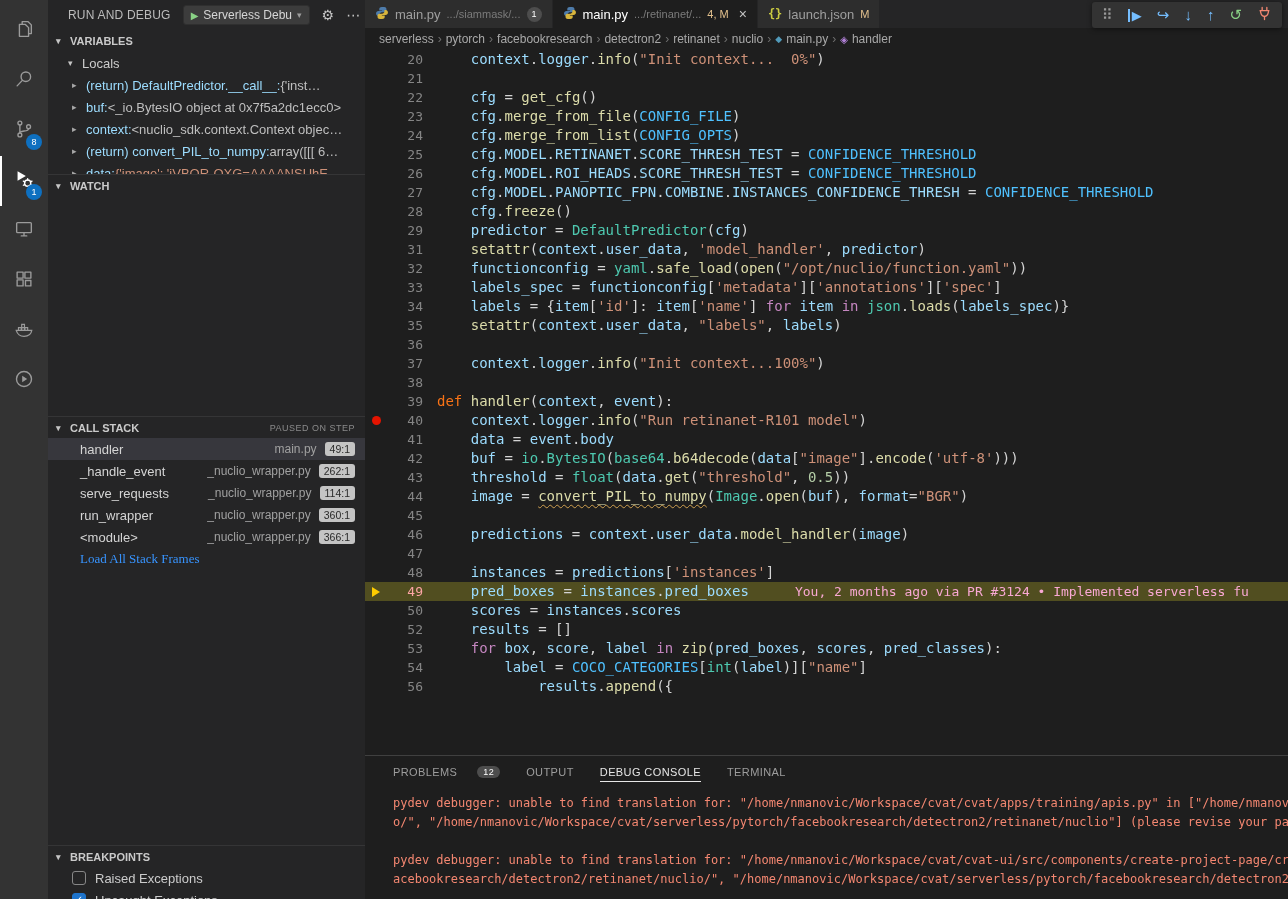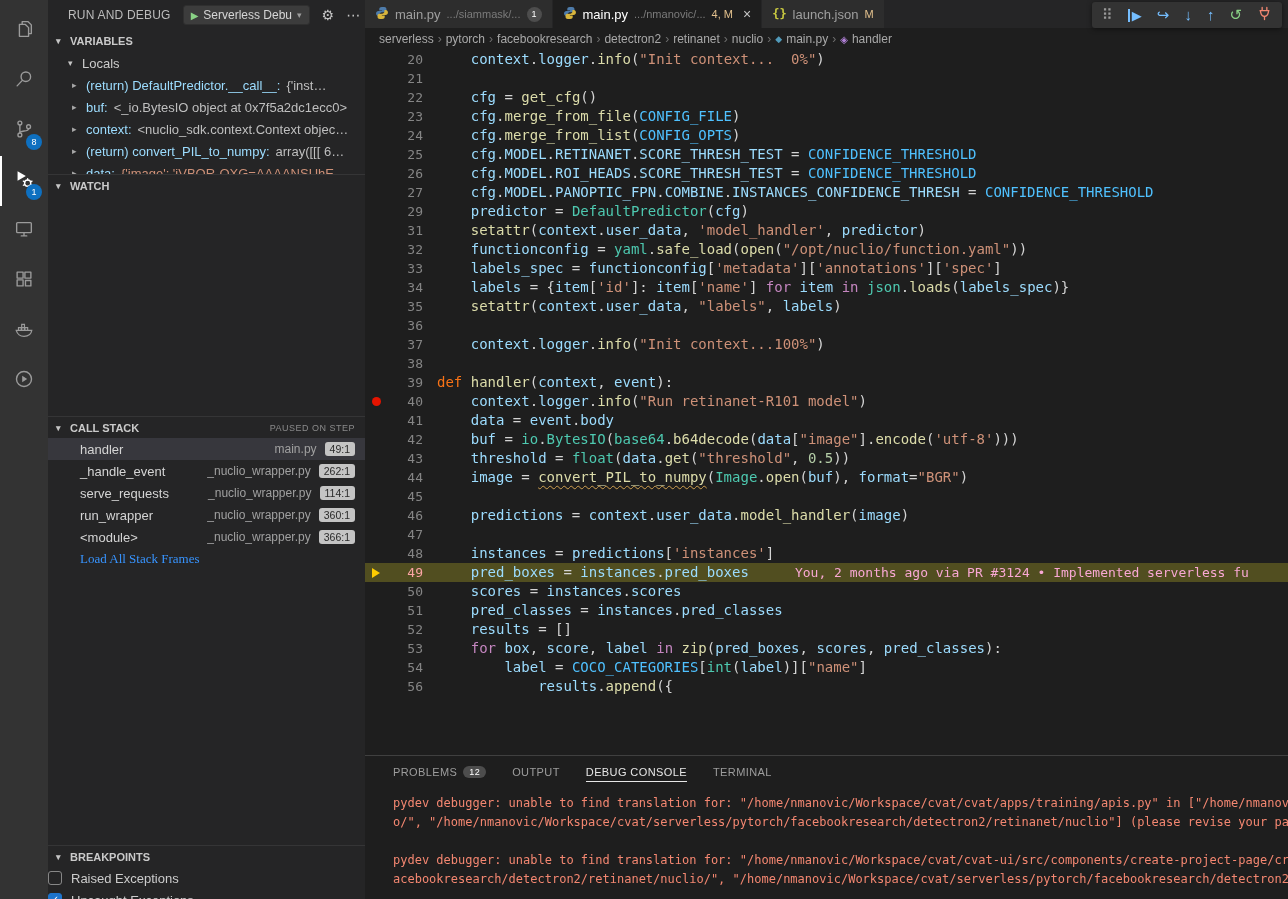--- a/index.html
+++ b/index.html
@@ -25,33 +25,33 @@
   .iconbtn { color:#c5c5c5; font-size:14px; margin-left:12px; cursor:pointer; }
 
   .sec-h { height:22px; display:flex; align-items:center; padding-left:8px; font-size:11px; font-weight:bold; color:#cacaca; }
   .sec-h.bordered { border-top:1px solid rgba(128,128,128,0.18); }
   .tw { width:14px; font-size:9px; color:#c5c5c5; flex:none; }
   .row { height:22px; display:flex; align-items:center; font-size:13px; white-space:nowrap; cursor:pointer; overflow:hidden; }
   .scope-row { padding-left:20px; }
   #sec-variables { position:absolute; top:30px; left:0; right:0; height:144px; overflow:hidden; }
   .var-row { padding-left:24px; }
   .var-row .tw { color:#a8a8a8; }
-  .var-name { color:#9cdcfe; margin-right:6px; }
+  .var-name { color:#9cdcfe; }
   .var-val { color:#bfbfbf; }
   #sec-watch { position:absolute; top:174px; left:0; right:0; }
   #sec-callstack { position:absolute; top:416px; left:0; right:0; }
   .cs-status { margin-left:auto; margin-right:10px; font-size:9px; font-weight:normal; color:rgba(204,204,204,0.6); letter-spacing:0.5px; }
   .frame { height:22px; display:flex; align-items:center; padding:0 10px 0 32px; font-size:13px; cursor:pointer; }
   .frame.sel { background:#37373d; }
   .f-name { color:#d4d4d4; white-space:nowrap; }
   .f-file { margin-left:auto; color:#a0a0a0; font-size:12px; padding-right:8px; white-space:nowrap; }
   .f-pos { background:#c4c4c4; color:#2a2a2a; font-size:10.5px; line-height:14px; height:14px; padding:0 5px; border-radius:3px; flex:none; }
   .load-link { color:#3794ff; font-size:13px; height:22px; line-height:22px; padding-left:32px; cursor:pointer;font-family:Liberation Serif, serif; }
   #sec-breakpoints { position:absolute; top:845px; left:0; right:0; height:54px; overflow:hidden; }
-  .bk-row { height:22px; display:flex; align-items:center; font-size:13px; cursor:pointer; }
+  .bk-row { height:22px; display:flex; align-items:center; padding-left:24px; font-size:13px; cursor:pointer; }
   .cb { width:14px; height:14px; border:1px solid #878787; border-radius:3px; margin-right:9px; flex:none;
     font-size:10px; line-height:12px; text-align:center; color:#fff; background:transparent; }
   .cb.checked { background:#1e74cc; border-color:#1e74cc; }
 
   
   #main { position:absolute; left:365px; top:0; right:0; height:899px; }
   #tabbar { height:28px; background:#252526; display:flex; position:relative; }
   .tab { display:flex; align-items:center; gap:6px; padding:0 10px; height:28px; background:#2d2d2d;
     border-right:1px solid #252526; font-size:13px; color:#9f9f9f; cursor:pointer; white-space:nowrap; }
   .tab.active { background:#1e1e1e; color:#ffffff; }
@@ -86,21 +86,21 @@
   .bp-dot { width:9px; height:9px; border-radius:50%; background:#e51400; }
   .cur-arrow { width:0; height:0; border-left:8px solid #ffcc00; border-top:5px solid transparent; border-bottom:5px solid transparent; }
   .blame { color:#f9a8d4; font-size:13px; margin-left:46px; }
   .tk-o{color:#d4d4d4} .tk-v{color:#9cdcfe} .tk-f{color:#dcdcaa} .tk-s{color:#ce9178} .tk-k{color:#f97316}
   .tk-c{color:#c586c0} .tk-t{color:#4ec9b0} .tk-C{color:#4fc1ff} .tk-n{color:#b5cea8}
   .tk-w{color:#dcdcaa; text-decoration:underline wavy #d0a050 1px; text-underline-offset:3px;}
 
   
   #panel { position:absolute; left:0; right:0; top:755px; bottom:0; background:#1e1e1e; border-top:1px solid rgba(128,128,128,0.35); }
   .p-tabs { height:31px; display:flex; align-items:center; padding-left:28px; gap:26px; }
-  .p-tab { height:100%; display:flex; align-items:center; gap:6px; font-size:11px; letter-spacing:0.4px; color:#9d9d9d;
+  .p-tab { height:100%; display:flex; align-items:center; gap:20px; font-size:11px; letter-spacing:0.4px; color:#9d9d9d;
     position:relative; cursor:pointer; }
   .p-tab.active { color:#e7e7e7; }
   .p-tab.active::after { content:""; position:absolute; left:0; right:0; bottom:5px; height:1px; background:#e7e7e7; }
   .p-badge { background:#4d4d4d; color:#fff; font-size:9px; border-radius:8px; padding:1px 6px; }
   #console { padding:7px 0 0 28px; font:12px/19px "DejaVu Sans Mono",monospace; color:#f48771; white-space:pre; overflow:hidden; }
   .entry { margin-bottom:19px; }
 </style>
 </head>
 <body>
 
@@ -285,21 +285,21 @@
           <span class="title">main.py</span>
           <span class="detail">.../siammask/...</span>
           <span class="cnt">1</span>
         </div>
         <div class="tab active">
           <span><svg width="14" height="14" viewBox="0 0 16 16">
               <path d="M7.9 1.2c-2 0-3 .9-3 2.2v1.7h3.2v.6H3.9c-1.5 0-2.7 1-2.7 2.8 0 1.7 1 2.9 2.6 2.9h1.4V9.6c0-1.4 1.2-2.5 2.7-2.5h3.1c1.2 0 2.1-1 2.1-2.2V3.4c0-1.3-1.2-2.2-2.6-2.2H7.9z" fill="#4e7cab"></path>
               <path d="M8.1 14.8c2 0 3-.9 3-2.2v-1.7H7.9v-.6h4.2c1.5 0 2.7-1 2.7-2.8 0-1.7-1-2.9-2.6-2.9h-1.4v1.8c0 1.4-1.2 2.5-2.7 2.5H5c-1.2 0-2.1 1-2.1 2.2v1.5c0 1.3 1.2 2.2 2.6 2.2h2.6z" fill="#d8b53c"></path>
             </svg></span>
           <span class="title">main.py</span>
-          <span class="detail">.../nmanovic/...</span>
+          <span class="detail">.../retinanet/...</span>
           <span class="git">4, M</span>
           <span class="close">×</span>
         </div>
         <div class="tab">
           <span class="json-braces">{}</span>
           <span class="title">launch.json</span>
           <span class="git">M</span>
         </div>
       </div>
     <div id="debug-toolbar">
@@ -352,20 +352,21 @@
     </div>
   <div id="editor">
       <div class="cl"><span class="margin"></span><span class="ln">20</span><span class="code"><span class="tk-o">    </span><span class="tk-v">context</span><span class="tk-o">.</span><span class="tk-v">logger</span><span class="tk-o">.</span><span class="tk-f">info</span><span class="tk-o">(</span><span class="tk-s">"Init context...  0%"</span><span class="tk-o">)</span></span></div>
       <div class="cl"><span class="margin"></span><span class="ln">21</span><span class="code"></span></div>
       <div class="cl"><span class="margin"></span><span class="ln">22</span><span class="code"><span class="tk-o">    </span><span class="tk-v">cfg</span><span class="tk-o"> = </span><span class="tk-f">get_cfg</span><span class="tk-o">()</span></span></div>
       <div class="cl"><span class="margin"></span><span class="ln">23</span><span class="code"><span class="tk-o">    </span><span class="tk-v">cfg</span><span class="tk-o">.</span><span class="tk-f">merge_from_file</span><span class="tk-o">(</span><span class="tk-C">CONFIG_FILE</span><span class="tk-o">)</span></span></div>
       <div class="cl"><span class="margin"></span><span class="ln">24</span><span class="code"><span class="tk-o">    </span><span class="tk-v">cfg</span><span class="tk-o">.</span><span class="tk-f">merge_from_list</span><span class="tk-o">(</span><span class="tk-C">CONFIG_OPTS</span><span class="tk-o">)</span></span></div>
       <div class="cl"><span class="margin"></span><span class="ln">25</span><span class="code"><span class="tk-o">    </span><span class="tk-v">cfg</span><span class="tk-o">.</span><span class="tk-v">MODEL</span><span class="tk-o">.</span><span class="tk-v">RETINANET</span><span class="tk-o">.</span><span class="tk-v">SCORE_THRESH_TEST</span><span class="tk-o"> = </span><span class="tk-C">CONFIDENCE_THRESHOLD</span></span></div>
       <div class="cl"><span class="margin"></span><span class="ln">26</span><span class="code"><span class="tk-o">    </span><span class="tk-v">cfg</span><span class="tk-o">.</span><span class="tk-v">MODEL</span><span class="tk-o">.</span><span class="tk-v">ROI_HEADS</span><span class="tk-o">.</span><span class="tk-v">SCORE_THRESH_TEST</span><span class="tk-o"> = </span><span class="tk-C">CONFIDENCE_THRESHOLD</span></span></div>
       <div class="cl"><span class="margin"></span><span class="ln">27</span><span class="code"><span class="tk-o">    </span><span class="tk-v">cfg</span><span class="tk-o">.</span><span class="tk-v">MODEL</span><span class="tk-o">.</span><span class="tk-v">PANOPTIC_FPN</span><span class="tk-o">.</span><span class="tk-v">COMBINE</span><span class="tk-o">.</span><span class="tk-v">INSTANCES_CONFIDENCE_THRESH</span><span class="tk-o"> = </span><span class="tk-C">CONFIDENCE_THRESHOLD</span></span></div>
+      <div class="cl"><span class="margin"></span><span class="ln">28</span><span class="code"><span class="tk-o">    </span><span class="tk-v">cfg</span><span class="tk-o">.</span><span class="tk-f">freeze</span><span class="tk-o">()</span></span></div>
       <div class="cl"><span class="margin"></span><span class="ln">29</span><span class="code"><span class="tk-o">    </span><span class="tk-v">predictor</span><span class="tk-o"> = </span><span class="tk-t">DefaultPredictor</span><span class="tk-o">(</span><span class="tk-v">cfg</span><span class="tk-o">)</span></span></div>
       <div class="cl"><span class="margin"></span><span class="ln">31</span><span class="code"><span class="tk-o">    </span><span class="tk-f">setattr</span><span class="tk-o">(</span><span class="tk-v">context</span><span class="tk-o">.</span><span class="tk-v">user_data</span><span class="tk-o">, </span><span class="tk-s">'model_handler'</span><span class="tk-o">, </span><span class="tk-v">predictor</span><span class="tk-o">)</span></span></div>
       <div class="cl"><span class="margin"></span><span class="ln">32</span><span class="code"><span class="tk-o">    </span><span class="tk-v">functionconfig</span><span class="tk-o"> = </span><span class="tk-t">yaml</span><span class="tk-o">.</span><span class="tk-f">safe_load</span><span class="tk-o">(</span><span class="tk-f">open</span><span class="tk-o">(</span><span class="tk-s">"/opt/nuclio/function.yaml"</span><span class="tk-o">))</span></span></div>
       <div class="cl"><span class="margin"></span><span class="ln">33</span><span class="code"><span class="tk-o">    </span><span class="tk-v">labels_spec</span><span class="tk-o"> = </span><span class="tk-v">functionconfig</span><span class="tk-o">[</span><span class="tk-s">'metadata'</span><span class="tk-o">][</span><span class="tk-s">'annotations'</span><span class="tk-o">][</span><span class="tk-s">'spec'</span><span class="tk-o">]</span></span></div>
       <div class="cl"><span class="margin"></span><span class="ln">34</span><span class="code"><span class="tk-o">    </span><span class="tk-v">labels</span><span class="tk-o"> = {</span><span class="tk-v">item</span><span class="tk-o">[</span><span class="tk-s">'id'</span><span class="tk-o">]: </span><span class="tk-v">item</span><span class="tk-o">[</span><span class="tk-s">'name'</span><span class="tk-o">] </span><span class="tk-c">for</span><span class="tk-o"> </span><span class="tk-v">item</span><span class="tk-o"> </span><span class="tk-c">in</span><span class="tk-o"> </span><span class="tk-t">json</span><span class="tk-o">.</span><span class="tk-f">loads</span><span class="tk-o">(</span><span class="tk-v">labels_spec</span><span class="tk-o">)}</span></span></div>
       <div class="cl"><span class="margin"></span><span class="ln">35</span><span class="code"><span class="tk-o">    </span><span class="tk-f">setattr</span><span class="tk-o">(</span><span class="tk-v">context</span><span class="tk-o">.</span><span class="tk-v">user_data</span><span class="tk-o">, </span><span class="tk-s">"labels"</span><span class="tk-o">, </span><span class="tk-v">labels</span><span class="tk-o">)</span></span></div>
       <div class="cl"><span class="margin"></span><span class="ln">36</span><span class="code"></span></div>
       <div class="cl"><span class="margin"></span><span class="ln">37</span><span class="code"><span class="tk-o">    </span><span class="tk-v">context</span><span class="tk-o">.</span><span class="tk-v">logger</span><span class="tk-o">.</span><span class="tk-f">info</span><span class="tk-o">(</span><span class="tk-s">"Init context...100%"</span><span class="tk-o">)</span></span></div>
       <div class="cl"><span class="margin"></span><span class="ln">38</span><span class="code"></span></div>
       <div class="cl"><span class="margin"></span><span class="ln">39</span><span class="code"><span class="tk-k">def</span><span class="tk-o"> </span><span class="tk-f">handler</span><span class="tk-o">(</span><span class="tk-v">context</span><span class="tk-o">, </span><span class="tk-v">event</span><span class="tk-o">):</span></span></div>
@@ -373,21 +374,20 @@
       <div class="cl"><span class="margin"></span><span class="ln">41</span><span class="code"><span class="tk-o">    </span><span class="tk-v">data</span><span class="tk-o"> = </span><span class="tk-v">event</span><span class="tk-o">.</span><span class="tk-v">body</span></span></div>
       <div class="cl"><span class="margin"></span><span class="ln">42</span><span class="code"><span class="tk-o">    </span><span class="tk-v">buf</span><span class="tk-o"> = </span><span class="tk-t">io</span><span class="tk-o">.</span><span class="tk-t">BytesIO</span><span class="tk-o">(</span><span class="tk-t">base64</span><span class="tk-o">.</span><span class="tk-f">b64decode</span><span class="tk-o">(</span><span class="tk-v">data</span><span class="tk-o">[</span><span class="tk-s">"image"</span><span class="tk-o">].</span><span class="tk-f">encode</span><span class="tk-o">(</span><span class="tk-s">'utf-8'</span><span class="tk-o">)))</span></span></div>
       <div class="cl"><span class="margin"></span><span class="ln">43</span><span class="code"><span class="tk-o">    </span><span class="tk-v">threshold</span><span class="tk-o"> = </span><span class="tk-t">float</span><span class="tk-o">(</span><span class="tk-v">data</span><span class="tk-o">.</span><span class="tk-f">get</span><span class="tk-o">(</span><span class="tk-s">"threshold"</span><span class="tk-o">, </span><span class="tk-n">0.5</span><span class="tk-o">))</span></span></div>
       <div class="cl"><span class="margin"></span><span class="ln">44</span><span class="code"><span class="tk-o">    </span><span class="tk-v">image</span><span class="tk-o"> = </span><span class="tk-w">convert_PIL_to_numpy</span><span class="tk-o">(</span><span class="tk-t">Image</span><span class="tk-o">.</span><span class="tk-f">open</span><span class="tk-o">(</span><span class="tk-v">buf</span><span class="tk-o">), </span><span class="tk-v">format</span><span class="tk-o">=</span><span class="tk-s">"BGR"</span><span class="tk-o">)</span></span></div>
       <div class="cl"><span class="margin"></span><span class="ln">45</span><span class="code"></span></div>
       <div class="cl"><span class="margin"></span><span class="ln">46</span><span class="code"><span class="tk-o">    </span><span class="tk-v">predictions</span><span class="tk-o"> = </span><span class="tk-v">context</span><span class="tk-o">.</span><span class="tk-v">user_data</span><span class="tk-o">.</span><span class="tk-f">model_handler</span><span class="tk-o">(</span><span class="tk-v">image</span><span class="tk-o">)</span></span></div>
       <div class="cl"><span class="margin"></span><span class="ln">47</span><span class="code"></span></div>
       <div class="cl"><span class="margin"></span><span class="ln">48</span><span class="code"><span class="tk-o">    </span><span class="tk-v">instances</span><span class="tk-o"> = </span><span class="tk-v">predictions</span><span class="tk-o">[</span><span class="tk-s">'instances'</span><span class="tk-o">]</span></span></div>
       <div class="cl cur"><span class="margin"><span class="cur-arrow"></span></span><span class="ln">49</span><span class="code"><span class="tk-o">    </span><span class="tk-v">pred_boxes</span><span class="tk-o"> = </span><span class="tk-v">instances</span><span class="tk-o">.</span><span class="tk-v">pred_boxes</span></span><span class="blame">You, 2 months ago via PR #3124 • Implemented serverless fu</span></div>
       <div class="cl"><span class="margin"></span><span class="ln">50</span><span class="code"><span class="tk-o">    </span><span class="tk-v">scores</span><span class="tk-o"> = </span><span class="tk-v">instances</span><span class="tk-o">.</span><span class="tk-v">scores</span></span></div>
-      <div class="cl"><span class="margin"></span><span class="ln">51</span><span class="code"><span class="tk-o">    </span><span class="tk-v">pred_classes</span><span class="tk-o"> = </span><span class="tk-v">instances</span><span class="tk-o">.</span><span class="tk-v">pred_classes</span></span></div>
       <div class="cl"><span class="margin"></span><span class="ln">52</span><span class="code"><span class="tk-o">    </span><span class="tk-v">results</span><span class="tk-o"> = []</span></span></div>
       <div class="cl"><span class="margin"></span><span class="ln">53</span><span class="code"><span class="tk-o">    </span><span class="tk-c">for</span><span class="tk-o"> </span><span class="tk-v">box</span><span class="tk-o">, </span><span class="tk-v">score</span><span class="tk-o">, </span><span class="tk-v">label</span><span class="tk-o"> </span><span class="tk-c">in</span><span class="tk-o"> </span><span class="tk-f">zip</span><span class="tk-o">(</span><span class="tk-v">pred_boxes</span><span class="tk-o">, </span><span class="tk-v">scores</span><span class="tk-o">, </span><span class="tk-v">pred_classes</span><span class="tk-o">):</span></span></div>
       <div class="cl"><span class="margin"></span><span class="ln">54</span><span class="code"><span class="tk-o">        </span><span class="tk-v">label</span><span class="tk-o"> = </span><span class="tk-C">COCO_CATEGORIES</span><span class="tk-o">[</span><span class="tk-t">int</span><span class="tk-o">(</span><span class="tk-v">label</span><span class="tk-o">)][</span><span class="tk-s">"name"</span><span class="tk-o">]</span></span></div>
       <div class="cl"><span class="margin"></span><span class="ln">56</span><span class="code"><span class="tk-o">            </span><span class="tk-v">results</span><span class="tk-o">.</span><span class="tk-f">append</span><span class="tk-o">({</span></span></div>
     </div>
   <div id="panel">
     <div class="p-tabs" id="panel-tabs">
         <div class="p-tab">
           <span>PROBLEMS</span>
           <span class="p-badge">12</span>

